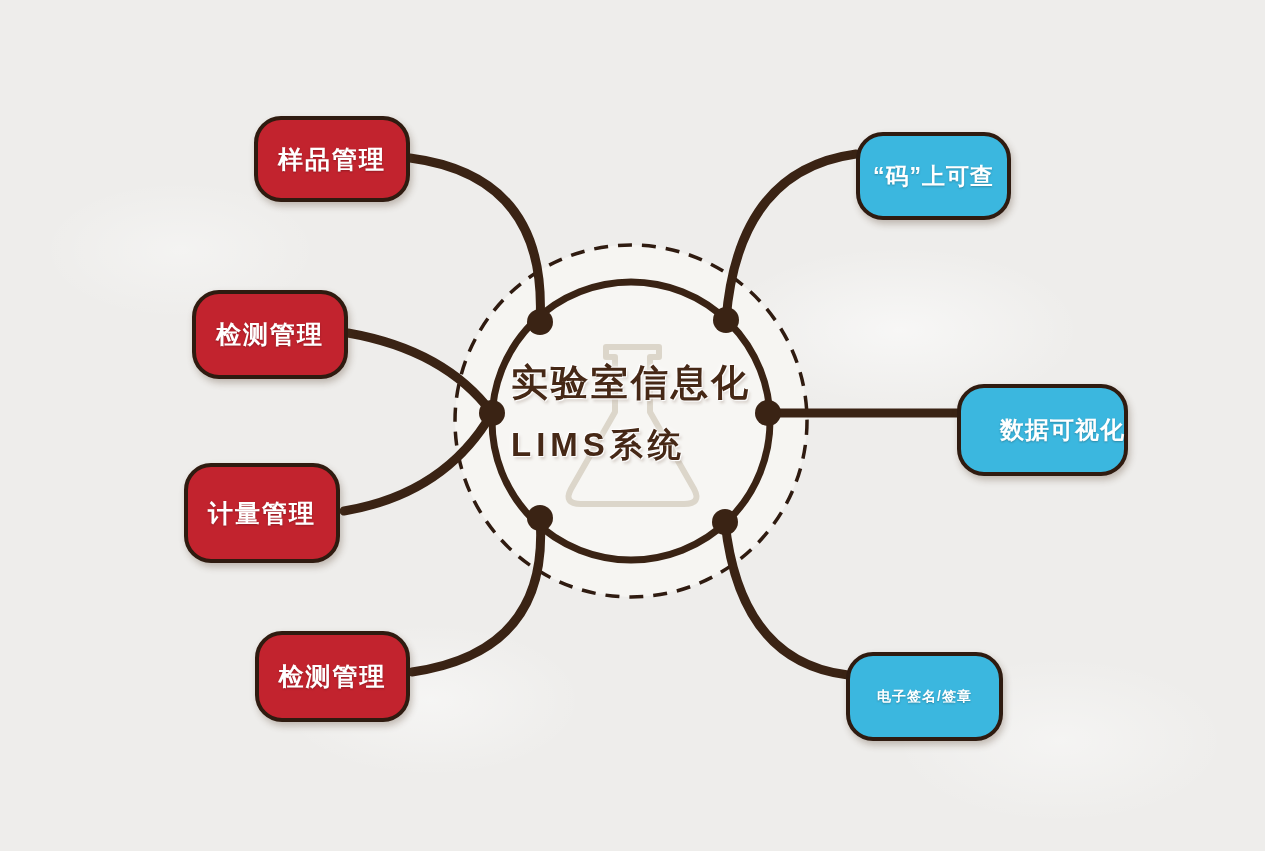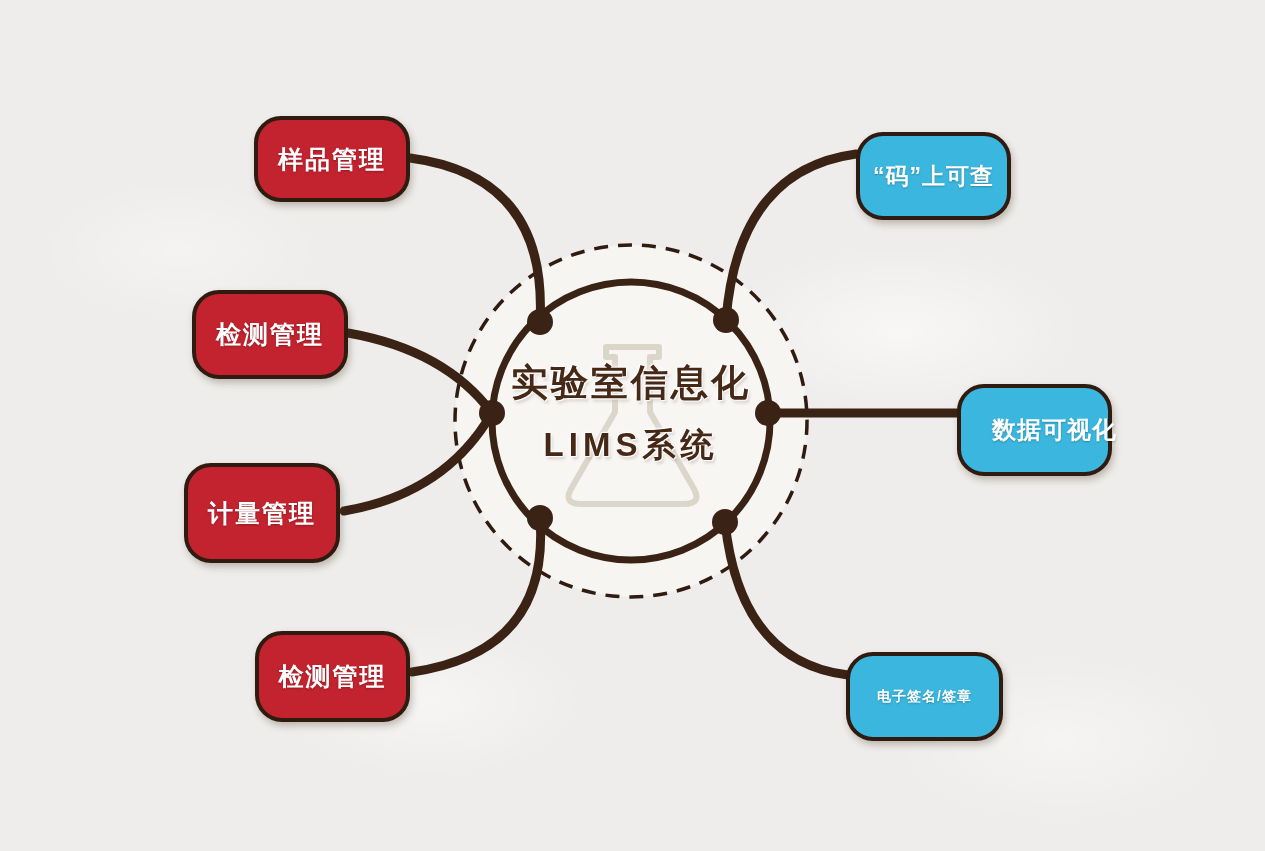--- a/index.html
+++ b/index.html
@@ -32,27 +32,26 @@
     white-space:nowrap;
     text-align:right;
   }
   .node.red{background:#c2232e;}
   .node.blue{background:#3bb7df;margin-top:20px;}
   .n-sample   {left:254px;top:116px;width:156px;height:86px;}
   .n-testing  {left:192px;top:290px;width:156px;height:89px;font-family:Liberation Serif, serif;}
   .n-metrology{left:184px;top:463px;width:156px;height:100px;}
   .n-report   {left:255px;top:631px;width:155px;height:91px;}
   .n-code     {left:856px;top:112px;width:155px;height:88px;font-size:23px;letter-spacing:1px;}
-  .n-dataviz  {left:957px;top:364px;width:155px;height:92px;font-size:24px;letter-spacing:1px;padding-left:40px;}
+  .n-dataviz  {left:957px;top:364px;width:171px;height:92px;font-size:24px;letter-spacing:1px;padding-left:40px;}
   .n-esign    {left:846px;top:632px;width:157px;height:89px;font-size:14px;letter-spacing:1px;}
   .center-text{
     position:absolute;
     left:631px;top:363px;
     transform:translateX(-50%);
-    text-align:center;
     color:#462816;
     font-weight:bold;
     white-space:nowrap;
     text-shadow:
       0 0 6px #ffffff, 0 0 2px #ffffff,
       1px 1px 0 rgba(255,255,255,.9), -1px -1px 0 rgba(255,255,255,.9),
       2px 3px 3px rgba(90,60,40,.25);
   }
   .center-line1{font-size:37px;letter-spacing:3px;line-height:40px;}
   .center-line2{font-size:33px;letter-spacing:5px;line-height:36px;margin-top:24px;}

